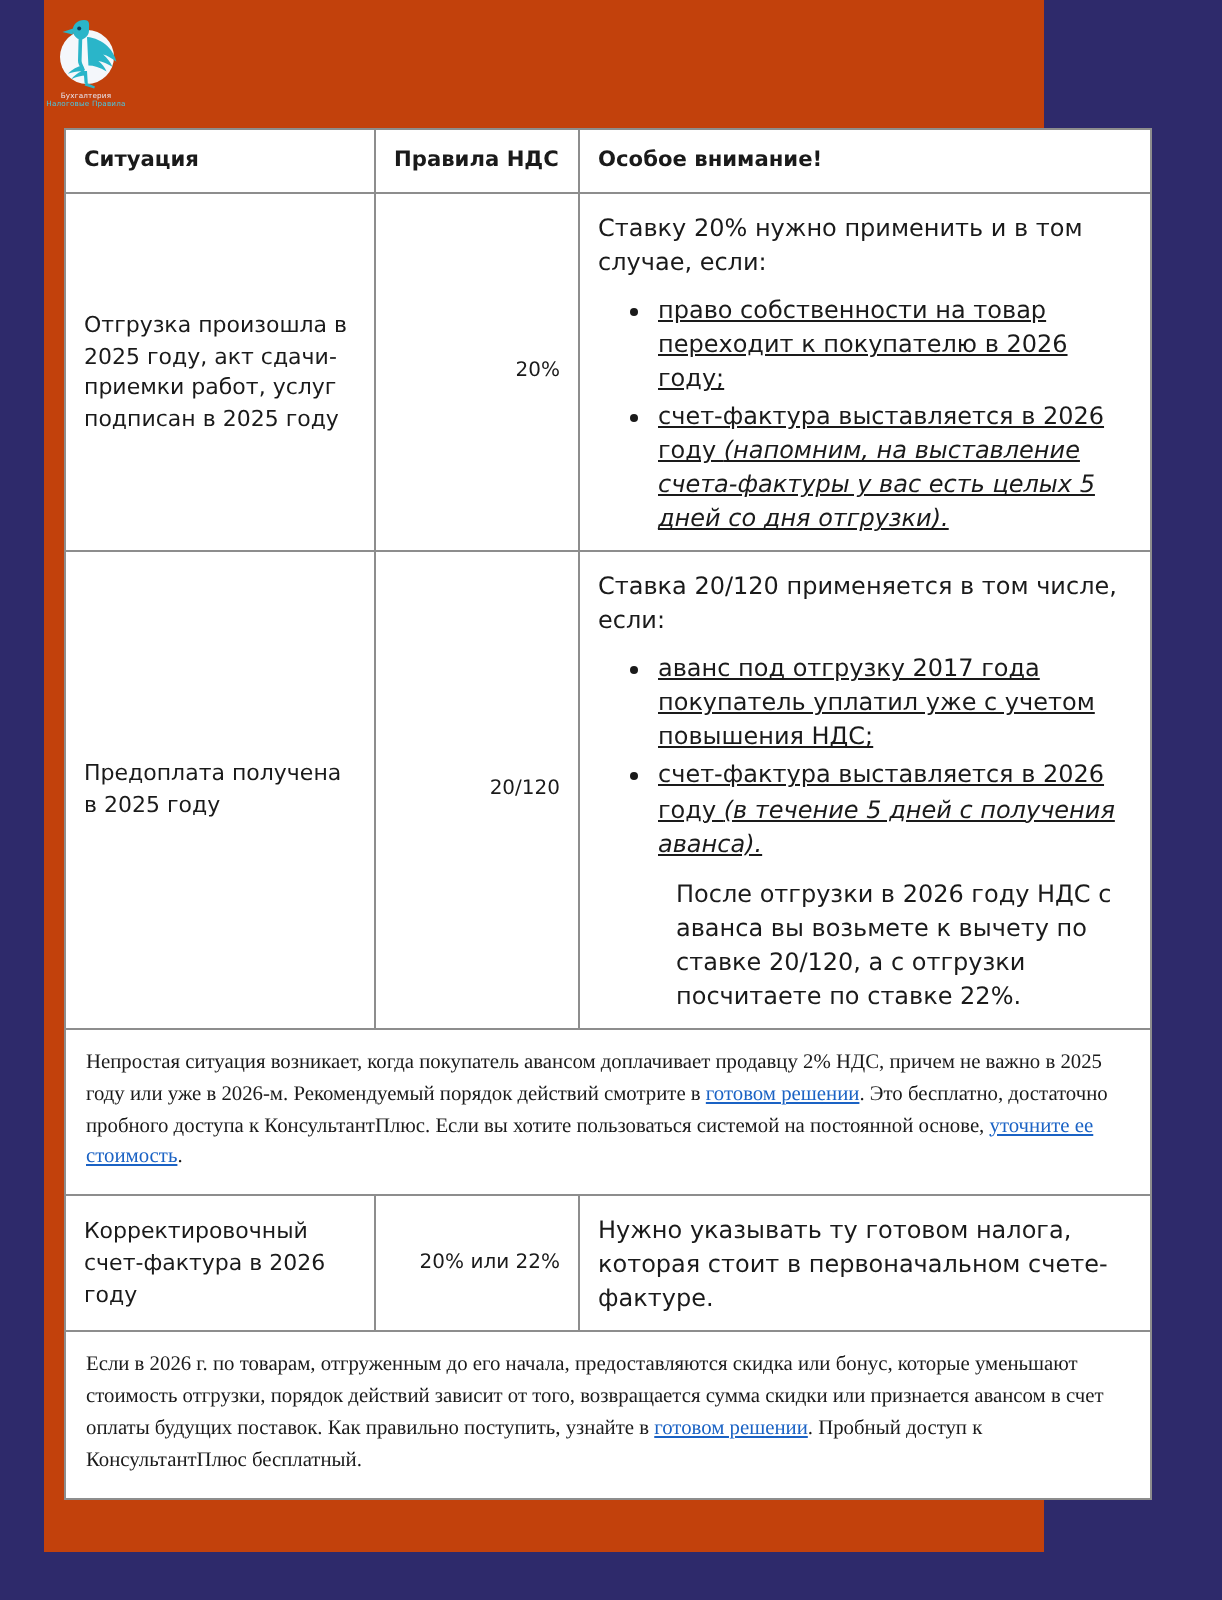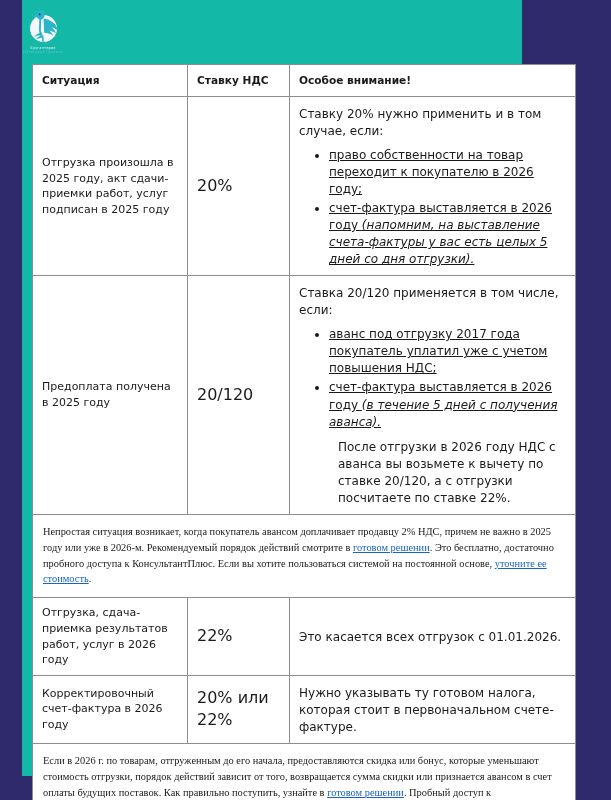--- a/index.html
+++ b/index.html
@@ -7,21 +7,21 @@
     margin: 0; padding: 0;
     width: 611px; height: 800px;
     background: #2e2a6b;
     font-family: "DejaVu Sans", "Liberation Sans", sans-serif;
     overflow: hidden;
   }
   #page {
     position: absolute;
     left: 22px; top: 0px;
     width: 500px; height: 776px;
-    background: #14b8a6;
+    background: #c2410c;
     box-shadow: 0 0 0 0 rgba(0,0,0,0);
   }
   
   #logo {
     position: absolute;
     left: 8px; top: 6px;
     width: 70px; height: 58px;
     z-index: 5;
   }
   #logo .mark {
@@ -76,21 +76,21 @@
   col.c2 { width: 102px; }
   col.c3 { width: 286px; }
 
   thead th {
     font-weight: bold;
     font-size: 10.6px;
     padding-top: 8px; padding-bottom: 8px;
     background: #ffffff;
   }
   td.situation { font-size: 11px; }
-  td.rate { font-size: 16px; }
+  td.rate { font-size: 10px; text-align: right; }
   td.note { vertical-align: top; padding-top: 9px; }
   td.note.mid { vertical-align: middle; }
 
   td.note p { margin: 0 0 7px 0; }
   td.note p:last-child { margin-bottom: 0; margin-left: 39px; }
   td.note ul {
     margin: 0 0 8px 0;
     padding-left: 30px;
     list-style: disc;
   }
@@ -139,21 +139,21 @@
   <div id="tbl-wrap">
     <table>
       <colgroup>
           <col class="c1">
           <col class="c2">
           <col class="c3">
         </colgroup>
       <thead>
         <tr>
           <th>Ситуация</th>
-          <th>Ставку НДС</th>
+          <th>Правила НДС</th>
           <th>Особое внимание!</th>
         </tr>
       </thead>
       <tbody>
 
         <tr>
           <td class="situation">Отгрузка произошла в 2025 году, акт сдачи-приемки работ, услуг подписан в 2025 году</td>
           <td class="rate">20%</td>
           <td class="note">
             <p>Ставку 20% нужно применить и в том случае, если:</p>
@@ -176,25 +176,20 @@
             <p>После отгрузки в 2026 году НДС с аванса вы возьмете к вычету по ставке 20/120, а с отгрузки посчитаете по ставке 22%.</p>
           </td>
         </tr>
 
         <tr>
           <td class="fullnote" colspan="3">
             <span>Непростая ситуация возникает, когда покупатель авансом доплачивает продавцу 2% НДС, причем не важно в 2025 году или уже в 2026-м. Рекомендуемый порядок действий смотрите в </span><a class="lnk" href="#">готовом решении</a><span>. Это бесплатно, достаточно пробного доступа к КонсультантПлюс. Если вы хотите пользоваться системой на постоянной основе, </span><a class="lnk" href="#">уточните ее стоимость</a><span>.</span>
           </td>
         </tr>
 
-        <tr>
-          <td class="situation">Отгрузка, сдача-приемка результатов работ, услуг в 2026 году</td>
-          <td class="rate">22%</td>
-          <td class="note mid">Это касается всех отгрузок с 01.01.2026.</td>
-        </tr>
 
 
         <tr>
           <td class="situation">Корректировочный счет-фактура в 2026 году</td>
           <td class="rate">20% или 22%</td>
           <td class="note mid">Нужно указывать ту готовом налога, которая стоит в первоначальном счете-фактуре.</td>
         </tr>
 
         <tr>
           <td class="fullnote" colspan="3">

